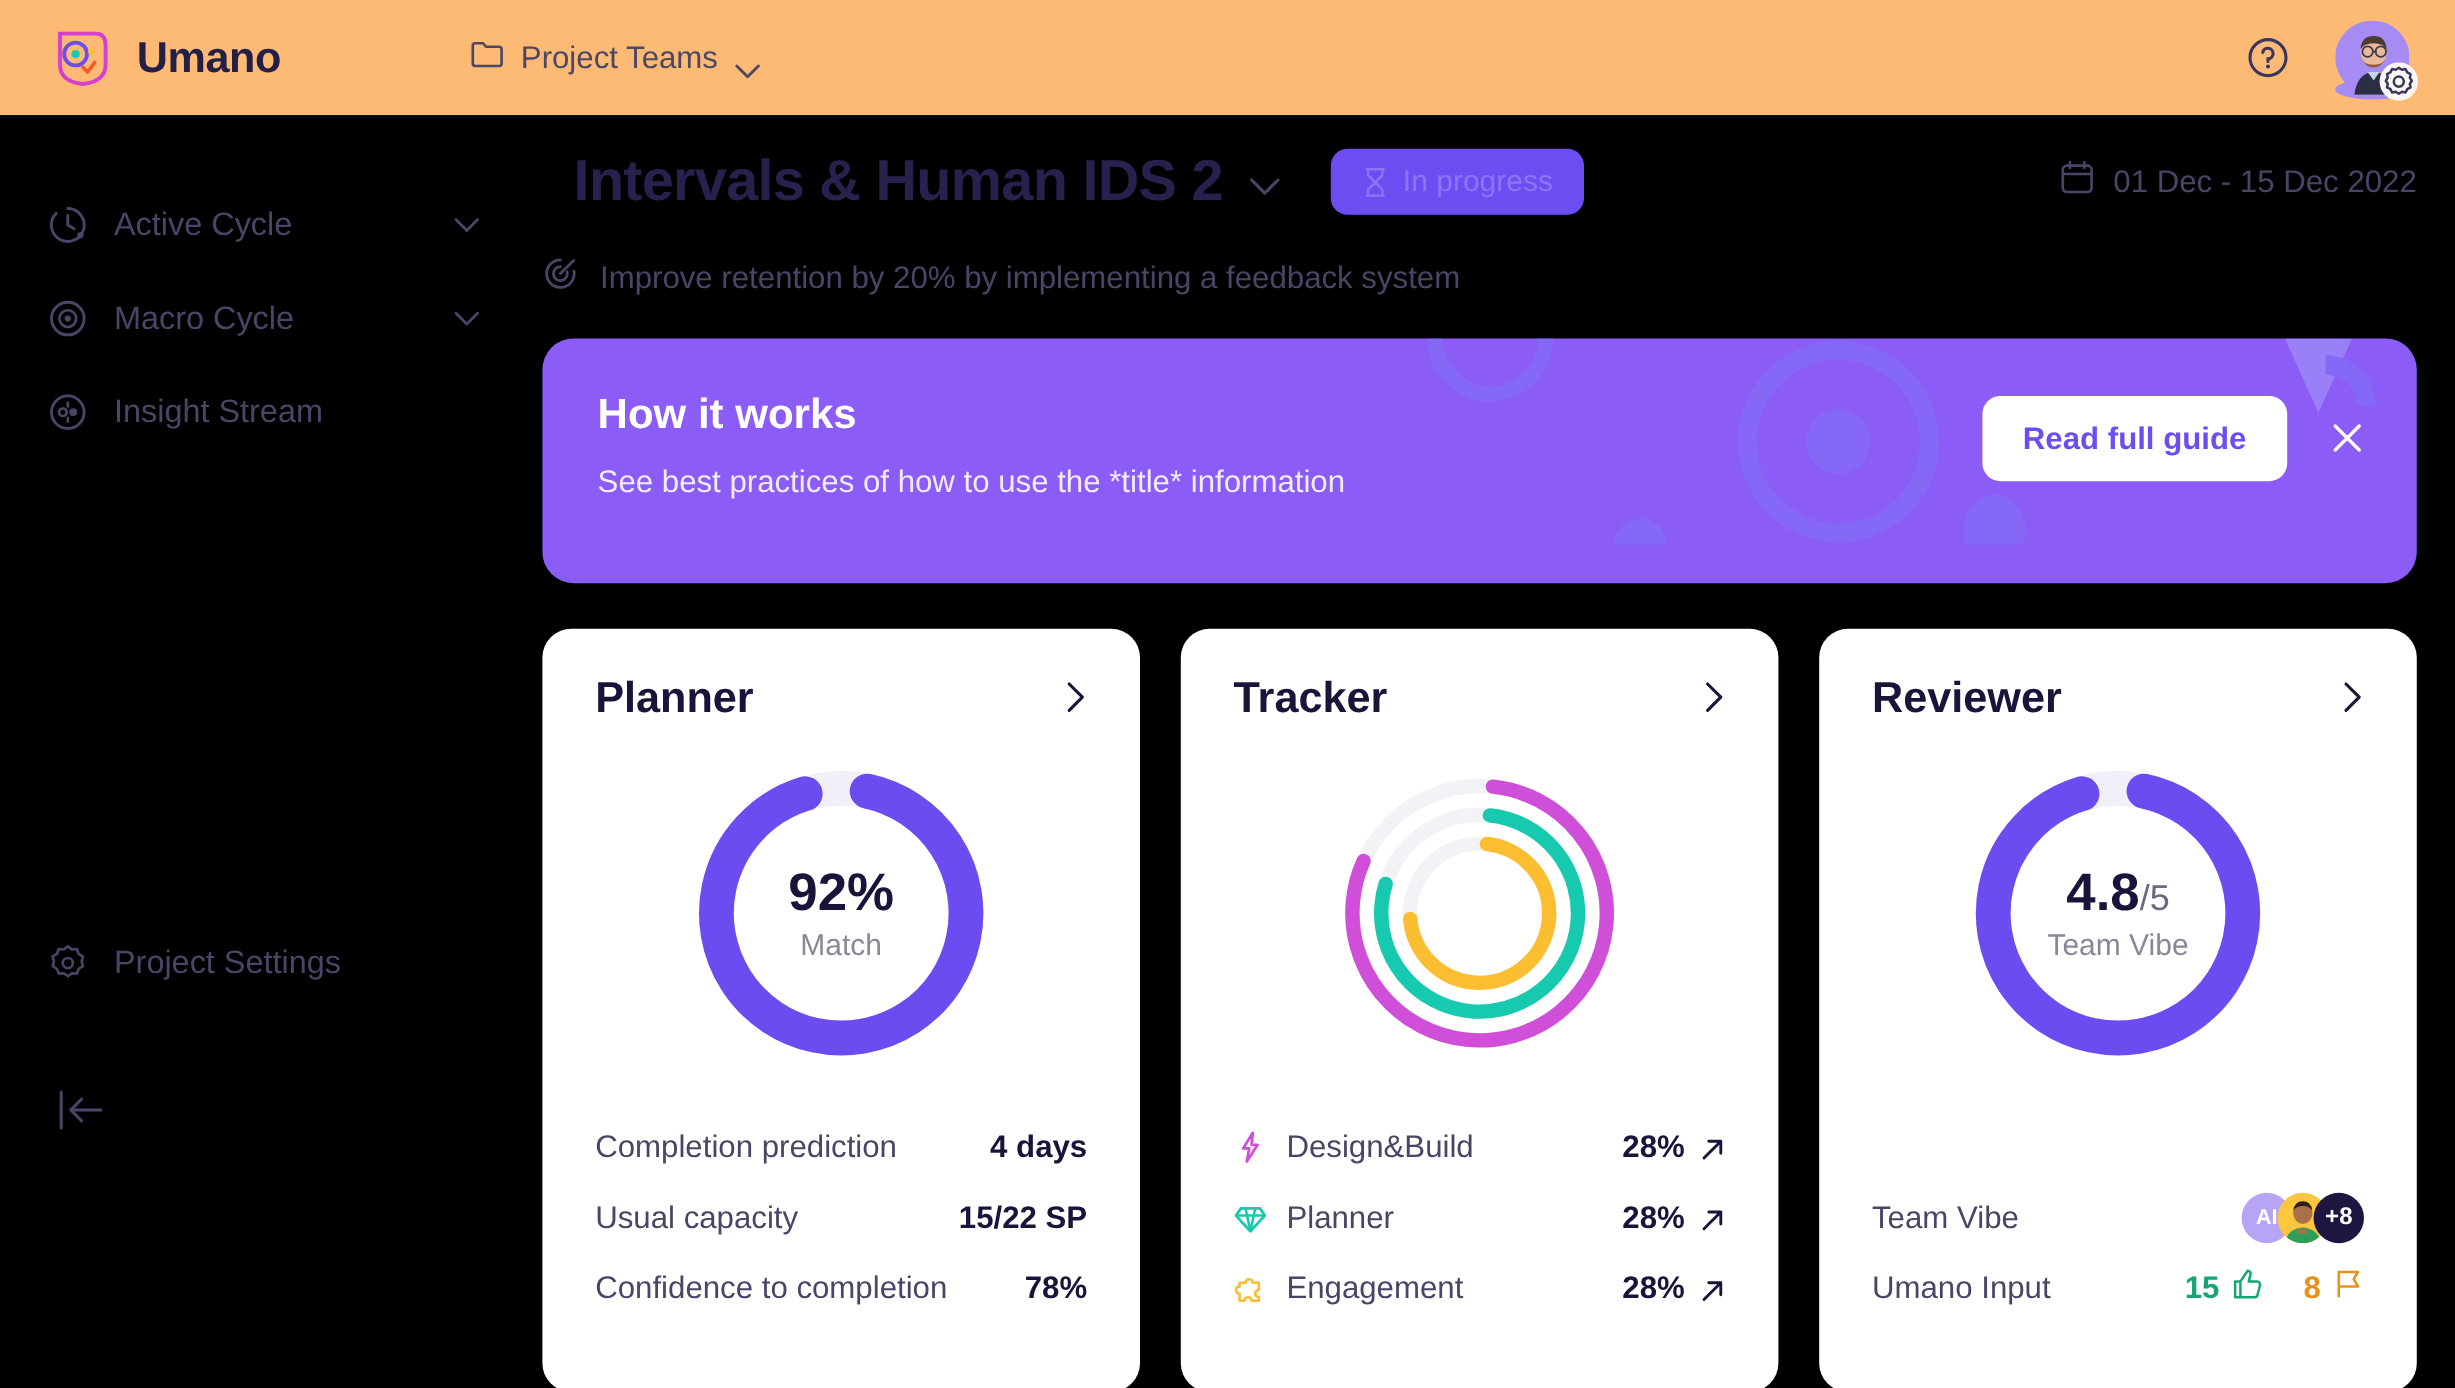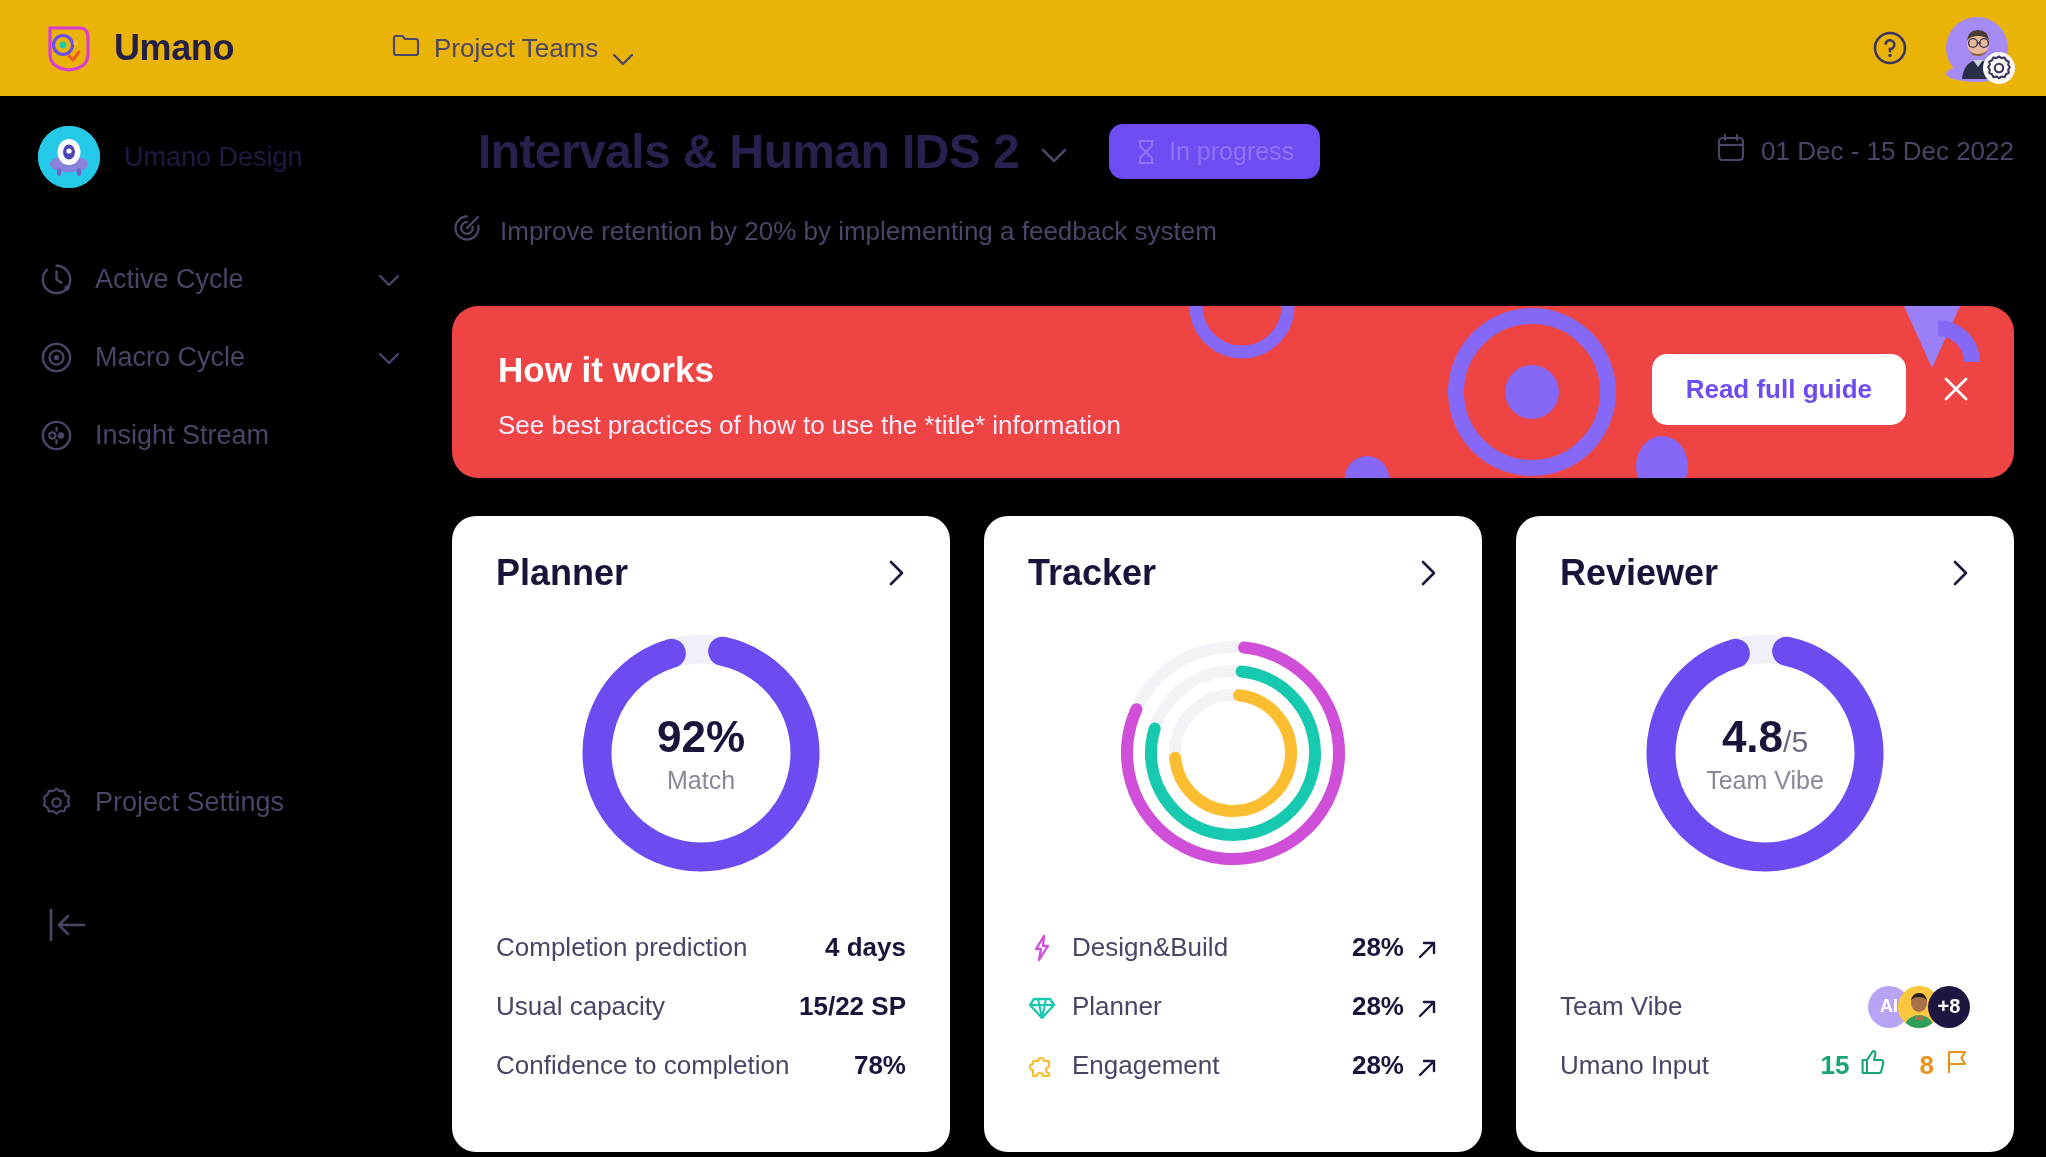--- a/index.html
+++ b/index.html
@@ -6,21 +6,21 @@
   html, body {
     width: 2046px; height: 1157px;
     background: #000000;
     font-family: "Liberation Sans", sans-serif;
     overflow: hidden;
   }
 
   
   .topbar {
     position: absolute; left: 0; top: 0; width: 2046px; height: 96px;
-    background: #eab308;
+    background: #fdba74;
     display: flex; align-items: center;
   }
   .brand { display: flex; align-items: center; gap: 22px; margin-left: 46px; }
   .brand-mark { width: 46px; height: 48px; position: relative; }
   .brand-name {
     font-size: 36px; font-weight: 700; color: #241F47; letter-spacing: -0.4px;
   }
   .project-switcher {
     display: flex; align-items: center; gap: 14px;
     margin-left: 158px; color: #4D4766;
@@ -102,22 +102,22 @@
     display: flex; align-items: center; gap: 16px;
     color: #4A4566; font-size: 26px; cursor: pointer;
   }
   .goal-row {
     display: flex; align-items: center; gap: 18px;
     margin-top: 34px; color: #4A4566; font-size: 26px;
   }
 
   
   .banner {
-    position: relative; margin-top: 56px; margin-right: 32px;
-    height: 172px; border-radius: 26px; background: #ef4444;
+    position: relative; margin-top: 32px; margin-right: 32px;
+    height: 204px; border-radius: 26px; background: #8b5cf6;
     overflow: hidden;
   }
   .banner-deco { position: absolute; inset: 0; pointer-events: none; }
   .banner-text { position: absolute; left: 46px; top: 44px; }
   .banner-title { font-size: 35px; font-weight: 700; color: #FFFFFF; }
   .banner-sub { font-size: 26px; color: #F0ECFE; margin-top: 20px; }
   .banner-cta {
     position: absolute; right: 108px; top: 48px;
     background: #FFFFFF; color: #6D4DF2;
     font-size: 26px; font-weight: 700;
@@ -244,34 +244,20 @@
           <circle cx="17" cy="17" r="16" fill="#FBF7F3"></circle>
           <path d="M17 5.5 l2.6 1.6 3 -0.6 1.4 2.8 2.8 1.4 -0.6 3 1.6 2.6 -1.6 2.6 0.6 3 -2.8 1.4 -1.4 2.8 -3 -0.6 -2.6 1.6 -2.6 -1.6 -3 0.6 -1.4 -2.8 -2.8 -1.4 0.6 -3 -1.6 -2.6 1.6 -2.6 -0.6 -3 2.8 -1.4 1.4 -2.8 3 0.6 Z" fill="none" stroke="#3C3560" stroke-width="2.1" stroke-linejoin="round"></path>
           <circle cx="17" cy="17" r="4.2" fill="none" stroke="#3C3560" stroke-width="2.1"></circle>
         </svg>
       </span>
     </span>
   </div>
 </div>
 
 <div class="sidebar">
-  <div class="ws">
-    <span class="ws-logo">
-      <svg width="62" height="62" viewBox="0 0 62 62">
-        <circle cx="31" cy="31" r="31" fill="#25C9E8"></circle>
-        <ellipse cx="31" cy="38" rx="19" ry="8.5" fill="#8B82DC"></ellipse>
-        <rect x="19" y="42" width="4" height="8" rx="2" fill="#6F66C6"></rect>
-        <rect x="39" y="42" width="4" height="8" rx="2" fill="#6F66C6"></rect>
-        <ellipse cx="31" cy="26" rx="11.5" ry="13" fill="#FFFFFF"></ellipse>
-        <ellipse cx="31" cy="26" rx="6" ry="7.5" fill="#4E46B8"></ellipse>
-        <circle cx="31" cy="25" r="2.6" fill="#FFFFFF"></circle>
-      </svg>
-    </span>
-    <span class="ws-name">Umano Design</span>
-  </div>
 
   <div class="nav">
     <div class="nav-item">
       <span class="nav-ico">
         <svg width="33" height="33" viewBox="0 0 33 33">
           <path d="M16.5 2.8 a13.7 13.7 0 1 1 -9.7 4" fill="none" stroke="#4A4566" stroke-width="2.4" stroke-linecap="round"></path>
           <path d="M16.5 8.5 V16.5 l5.2 3.2" fill="none" stroke="#4A4566" stroke-width="2.4" stroke-linecap="round"></path>
           <circle cx="27" cy="25" r="2.6" fill="#4A4566"></circle>
         </svg>
       </span>

